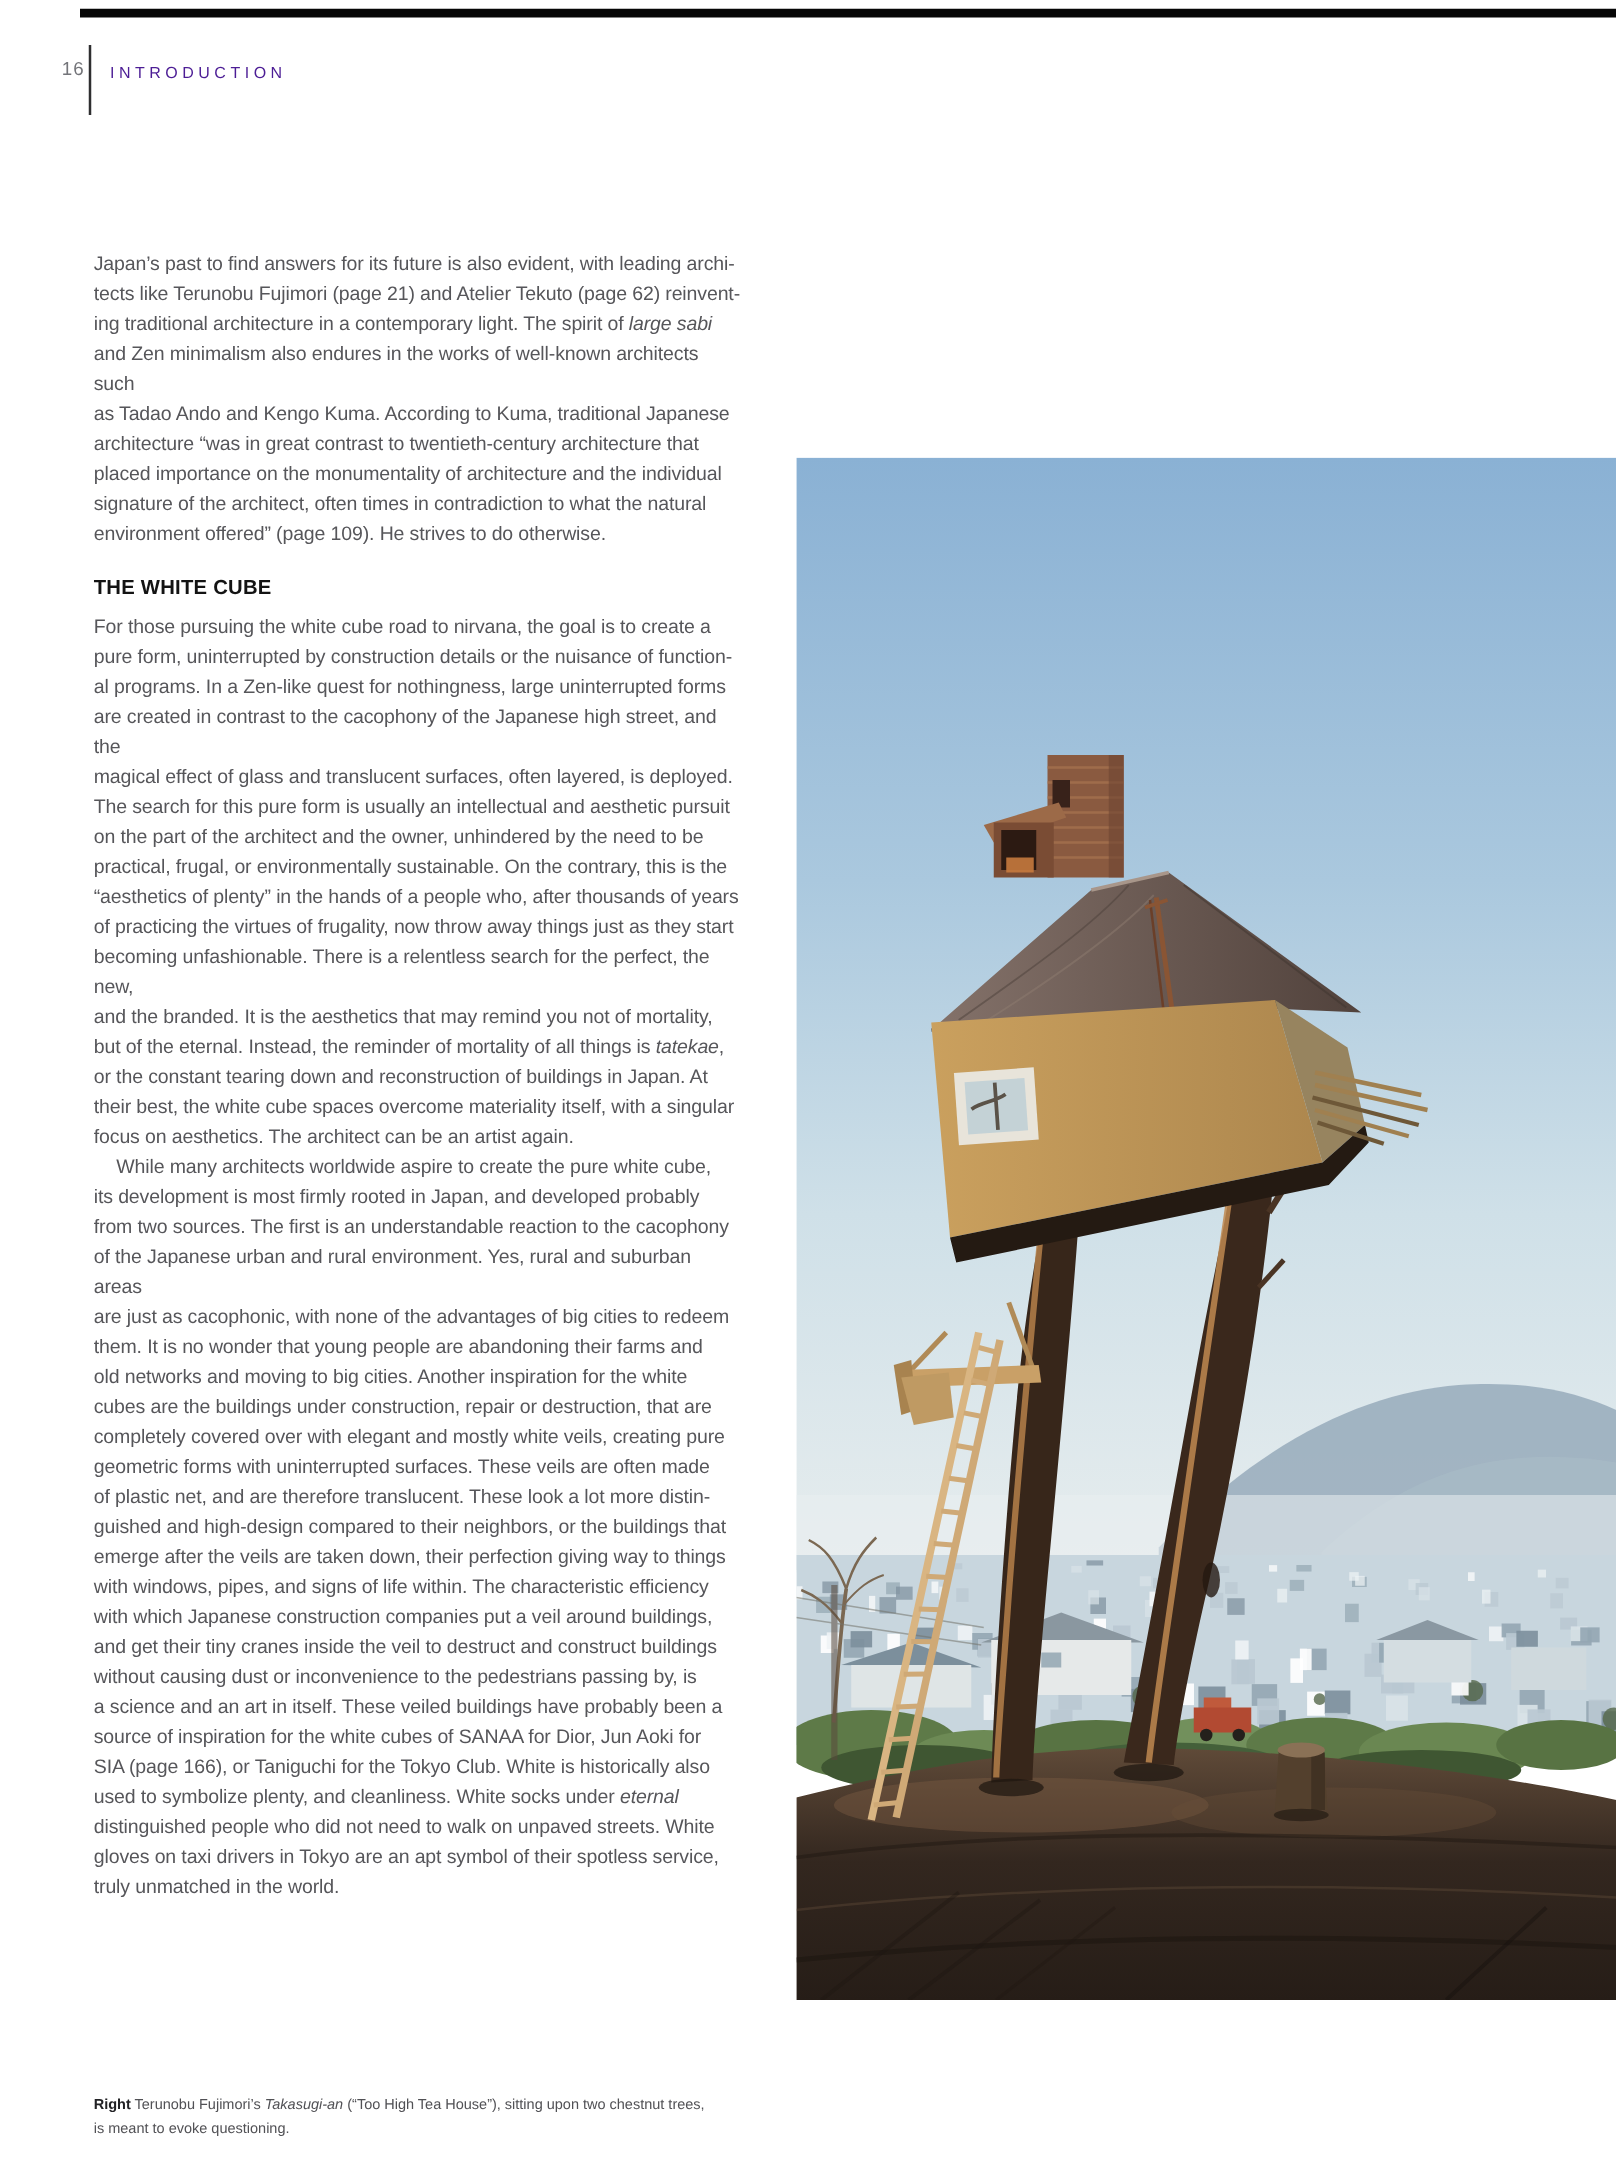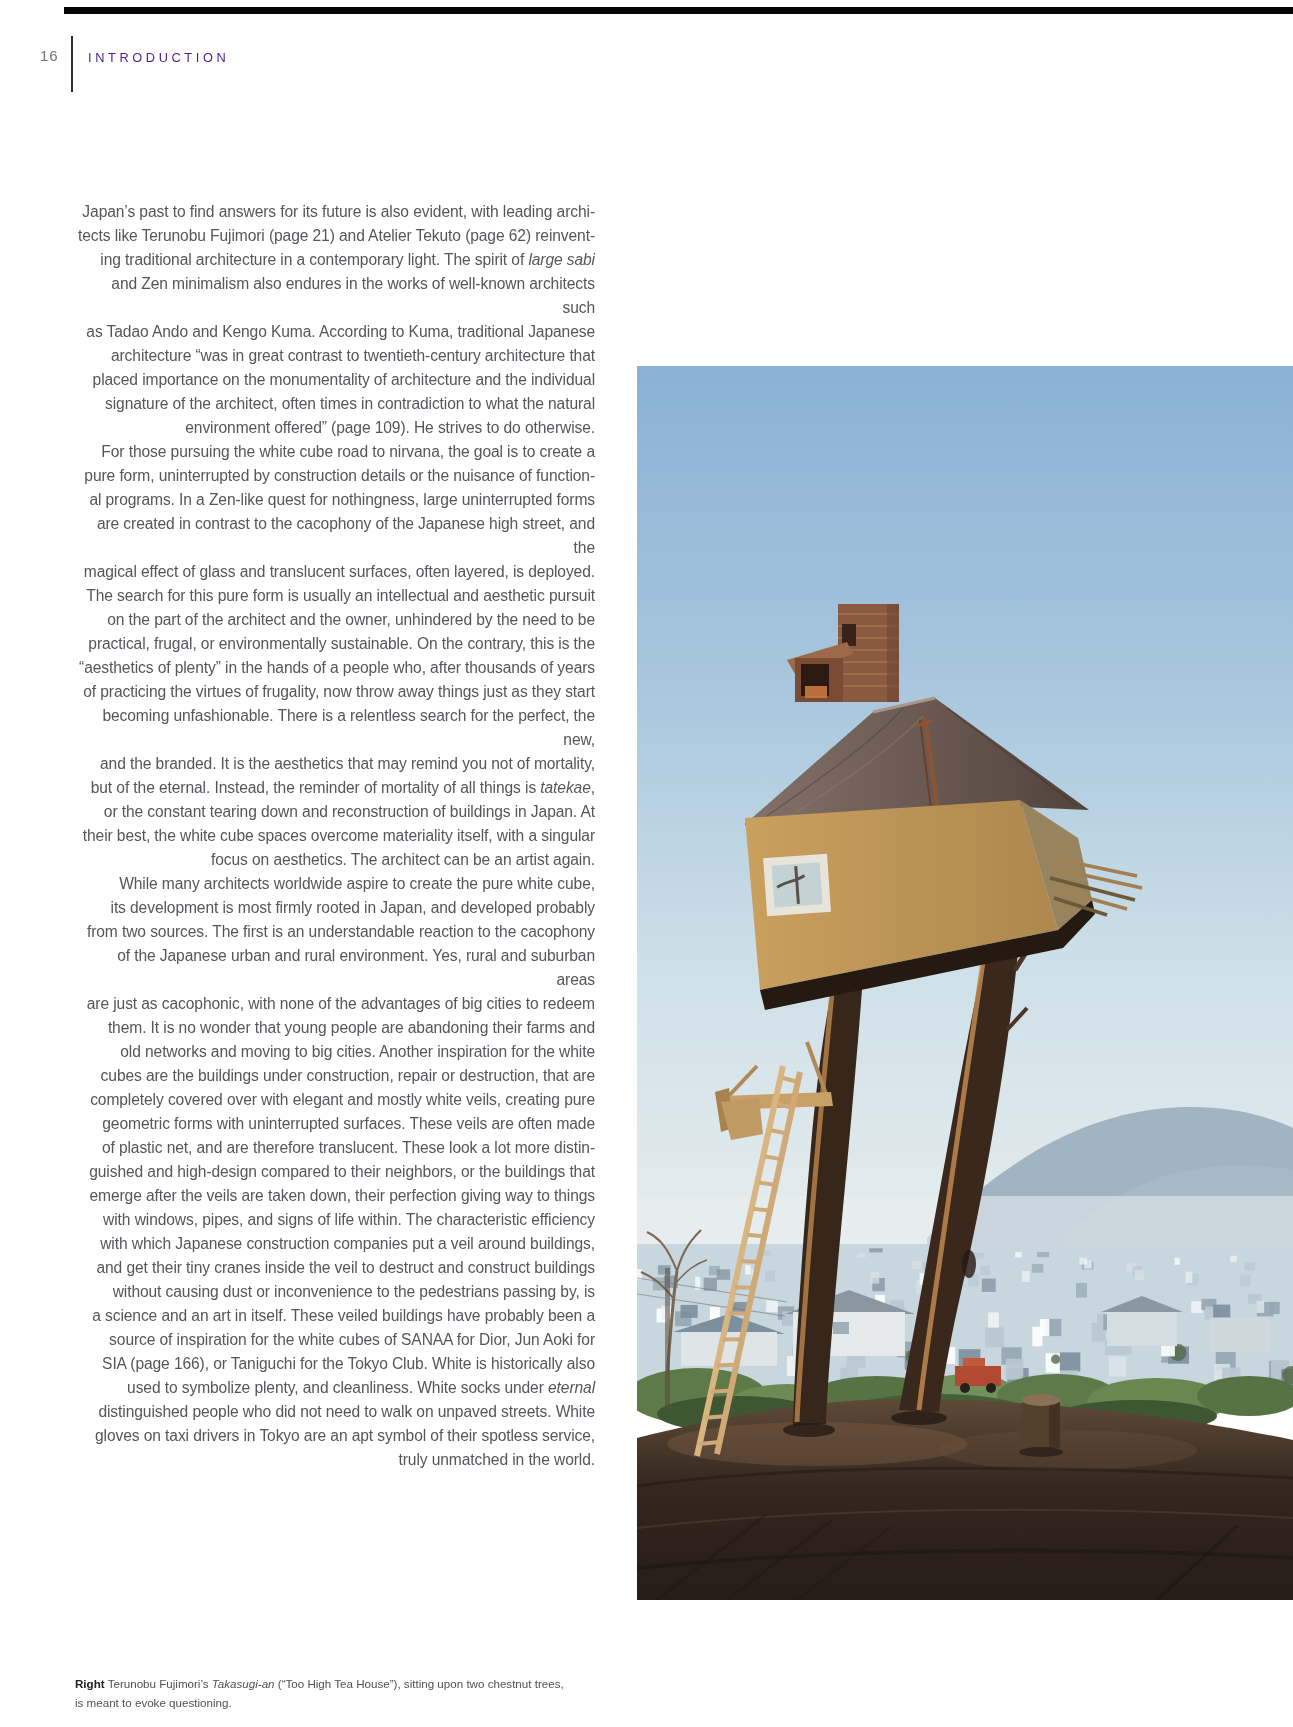--- a/index.html
+++ b/index.html
@@ -1,28 +1,28 @@
 <!DOCTYPE html>
 <html><head>
 <meta charset="utf-8">
 <style>
   html,body{margin:0;padding:0;}
   body{
     width:1293px;height:1727px;background:#ffffff;position:relative;
     font-family:"Liberation Sans", sans-serif;overflow:hidden;
   }
   .top-rule{position:absolute;left:64px;top:7px;width:1229px;height:7px;background:#060606;}
-  .folio{position:absolute;left:40px;top:47px;width:28px;
+  .folio{position:absolute;left:40px;top:47px;width:28px;text-align:right;
     font-size:15px;color:#74757a;letter-spacing:1px;}
   .head-rule{position:absolute;left:71px;top:36px;width:2px;height:56px;background:#2e2e30;}
   .running-head{position:absolute;left:88px;top:50px;font-size:12.8px;color:#4c1d95;
     letter-spacing:3.6px;}
   .textcol{position:absolute;left:75px;top:200px;width:520px;
     font-size:15.6px;line-height:24px;color:#56565a;letter-spacing:-0.1px;}
-  .textcol p{margin:0;white-space:pre-line;text-align:right;}
+  .textcol p{margin:0;white-space:pre-line;}
   .textcol h2{margin:18px 0 8px 0;font-size:16.2px;line-height:24px;color:#131313;
     letter-spacing:0.2px;font-weight:bold;}
   .indent{text-indent:18px;}
   .it{font-style:italic;}
   .bd{font-weight:bold;color:#222225;}
   .caption{position:absolute;left:75px;top:1674px;width:490px;font-size:11.6px;
     line-height:19px;color:#515155;white-space:pre-line;}
   .photo{position:absolute;left:637px;top:366px;width:656px;height:1234px;overflow:hidden;}
   .photo svg{display:block;}
 </style>
@@ -38,20 +38,21 @@
 <div class="textcol">
   <p><span>Japan’s past to find answers for its future is also evident, with leading archi-
 tects like Terunobu Fujimori (page 21) and Atelier Tekuto (page 62) reinvent-
 ing traditional architecture in a contemporary light. The spirit of </span><span class="it">large sabi</span><span>
 and Zen minimalism also endures in the works of well-known architects such
 as Tadao Ando and Kengo Kuma. According to Kuma, traditional Japanese
 architecture “was in great contrast to twentieth-century architecture that
 placed importance on the monumentality of architecture and the individual
 signature of the architect, often times in contradiction to what the natural
 environment offered” (page 109). He strives to do otherwise.</span></p>
+  <h2>THE WHITE CUBE</h2>
   <p><span>For those pursuing the white cube road to nirvana, the goal is to create a
 pure form, uninterrupted by construction details or the nuisance of function-
 al programs. In a Zen-like quest for nothingness, large uninterrupted forms
 are created in contrast to the cacophony of the Japanese high street, and the
 magical effect of glass and translucent surfaces, often layered, is deployed.
 The search for this pure form is usually an intellectual and aesthetic pursuit
 on the part of the architect and the owner, unhindered by the need to be
 practical, frugal, or environmentally sustainable. On the contrary, this is the
 “aesthetics of plenty” in the hands of a people who, after thousands of years
 of practicing the virtues of frugality, now throw away things just as they start

